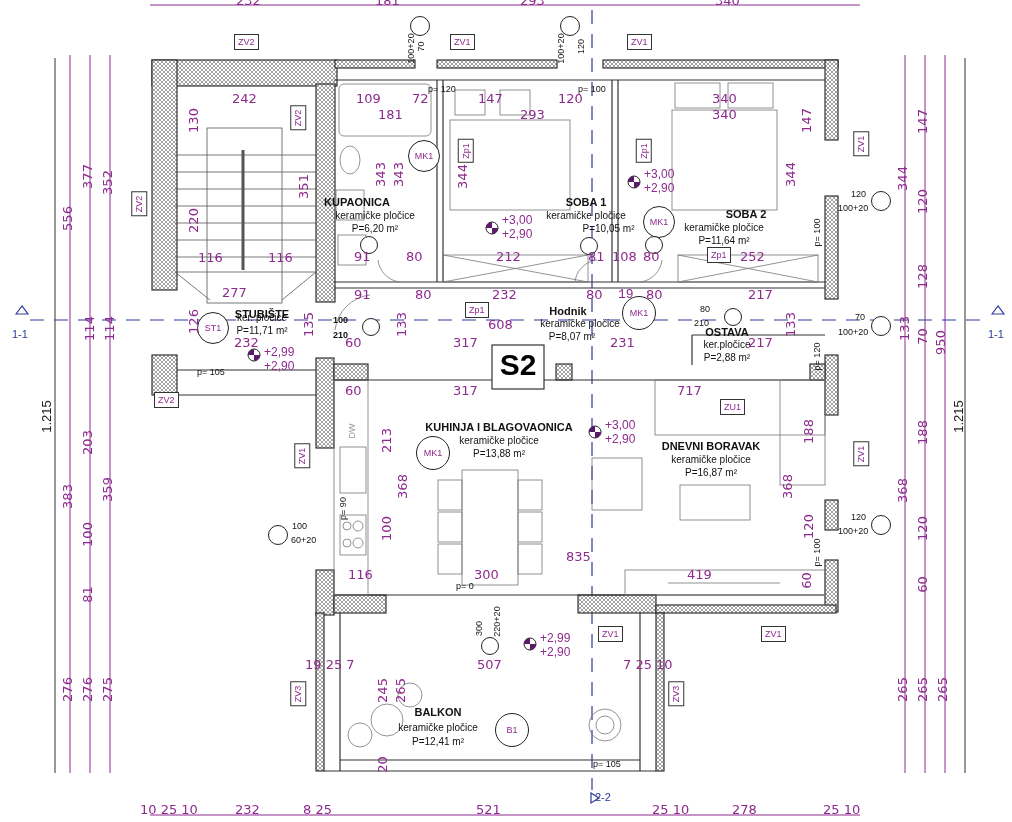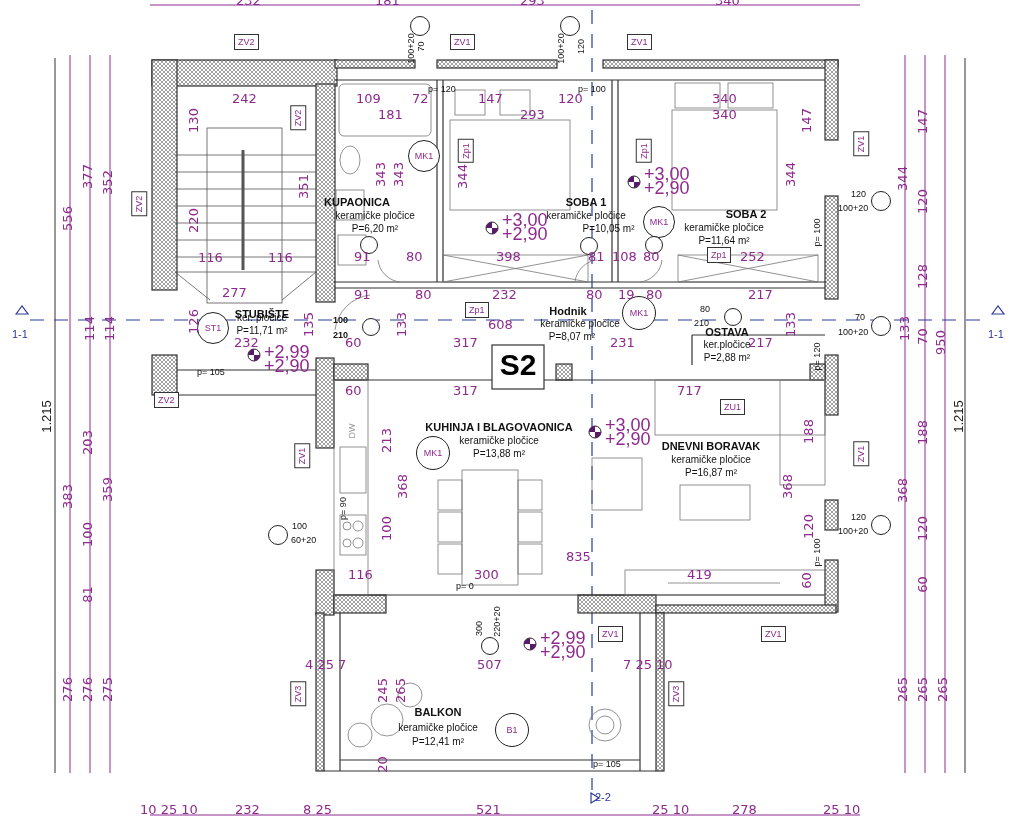--- a/index.html
+++ b/index.html
@@ -7,21 +7,21 @@
   .abs{position:absolute;}
   .dim{position:absolute;color:#8e2a8e;font-size:13px;line-height:13px;white-space:nowrap;font-family:"DejaVu Sans",sans-serif;}
   .dimv{position:absolute;color:#8e2a8e;font-size:13px;line-height:13px;white-space:nowrap;transform:rotate(-90deg);transform-origin:center;font-family:"DejaVu Sans",sans-serif;}
   .black-v{position:absolute;color:#222;font-size:13px;line-height:13px;white-space:nowrap;transform:rotate(-90deg);transform-origin:center;}
   .room-name{position:absolute;font-weight:bold;font-size:11px;color:#111;text-align:center;white-space:nowrap;transform:translateX(-50%);}
   .room-sub{position:absolute;font-size:10px;color:#111;white-space:nowrap;transform:translateX(-50%);}
   .tag{position:absolute;border:1px solid #333;background:#fff;color:#8e2a8e;font-size:9px;line-height:12px;text-align:center;padding:1px 3px;}
   .tagv{position:absolute;border:1px solid #333;background:#fff;color:#8e2a8e;font-size:9px;line-height:12px;text-align:center;padding:1px 3px;transform:rotate(-90deg);}
   .circ{position:absolute;border:1px solid #222;border-radius:50%;background:#fff;color:#8e2a8e;font-size:9px;display:flex;align-items:center;justify-content:center;}
   .small{position:absolute;font-size:9px;color:#111;white-space:nowrap;}
-  .lvl{position:absolute;color:#8e2a8e;font-size:18px;line-height:14px;white-space:nowrap;}
+  .lvl{position:absolute;color:#8e2a8e;font-size:12px;line-height:14px;white-space:nowrap;}
   .sec{position:absolute;color:#2a3a9a;font-size:11px;white-space:nowrap;}
   svg{position:absolute;left:0;top:0;}
 </style>
 </head>
 <body>
 
 <svg width="1012" height="822" viewBox="0 0 1012 822">
   <defs>
     <pattern id="hatch" width="4" height="4" patternUnits="userSpaceOnUse">
       <rect width="4" height="4" fill="#fff"></rect>
@@ -408,31 +408,31 @@
 <div class="dim" style="left:520px;top:108px;">293</div>
 <div class="dim" style="left:712px;top:108px;">340</div>
 <div class="dimv" style="left:368px;top:168px;">343</div>
 <div class="dimv" style="left:386px;top:168px;">343</div>
 <div class="dimv" style="left:450px;top:170px;">344</div>
 <div class="dimv" style="left:778px;top:168px;">344</div>
 <div class="dimv" style="left:794px;top:114px;">147</div>
 
 <div class="dim" style="left:354px;top:250px;">91</div>
 <div class="dim" style="left:406px;top:250px;">80</div>
-<div class="dim" style="left:496px;top:250px;">398</div>
+<div class="dim" style="left:496px;top:250px;">212</div>
 <div class="dim" style="left:588px;top:250px;">81</div>
 <div class="dim" style="left:612px;top:250px;">108</div>
 <div class="dim" style="left:643px;top:250px;">80</div>
 <div class="dim" style="left:740px;top:250px;">252</div>
 
 <div class="dim" style="left:354px;top:288px;">91</div>
 <div class="dim" style="left:415px;top:288px;">80</div>
 <div class="dim" style="left:492px;top:288px;">232</div>
 <div class="dim" style="left:586px;top:288px;">80</div>
-<div class="dim" style="left:618px;top:288px;">19</div>
+<div class="dim" style="left:618px;top:288px;font-family:Liberation Mono, monospace;">19</div>
 <div class="dim" style="left:646px;top:288px;">80</div>
 <div class="dim" style="left:748px;top:288px;">217</div>
 <div class="dim" style="left:488px;top:318px;">608</div>
 <div class="dimv" style="left:389px;top:318px;">133</div>
 <div class="dimv" style="left:778px;top:318px;">133</div>
 <div class="dim" style="left:345px;top:336px;">60</div>
 <div class="dim" style="left:453px;top:336px;">317</div>
 <div class="dim" style="left:610px;top:336px;">231</div>
 <div class="dim" style="left:748px;top:336px;">217</div>
 
@@ -444,18 +444,18 @@
 <div class="dimv" style="left:374px;top:522px;">100</div>
 <div class="dimv" style="left:796px;top:425px;">188</div>
 <div class="dimv" style="left:775px;top:480px;">368</div>
 <div class="dimv" style="left:796px;top:520px;">120</div>
 <div class="dimv" style="left:798px;top:574px;">60</div>
 <div class="dim" style="left:566px;top:550px;">835</div>
 <div class="dim" style="left:348px;top:568px;">116</div>
 <div class="dim" style="left:474px;top:568px;">300</div>
 <div class="dim" style="left:687px;top:568px;">419</div>
 
-<div class="dim" style="left:305px;top:658px;">4 25 7</div>
+<div class="dim" style="left:305px;top:658px;">19 25 7</div>
 <div class="dim" style="left:477px;top:658px;">507</div>
 <div class="dim" style="left:623px;top:658px;">7 25 10</div>
 <div class="dimv" style="left:370px;top:684px;">245</div>
 <div class="dimv" style="left:388px;top:684px;">265</div>
 <div class="dimv" style="left:374px;top:758px;">20</div>
 
 </body></html>

